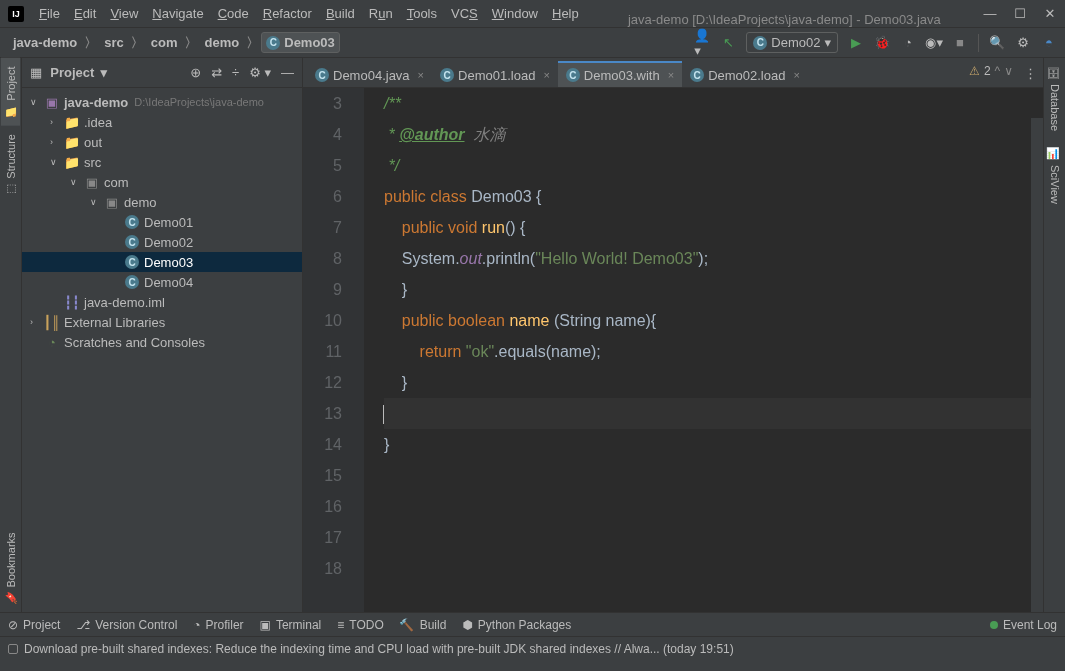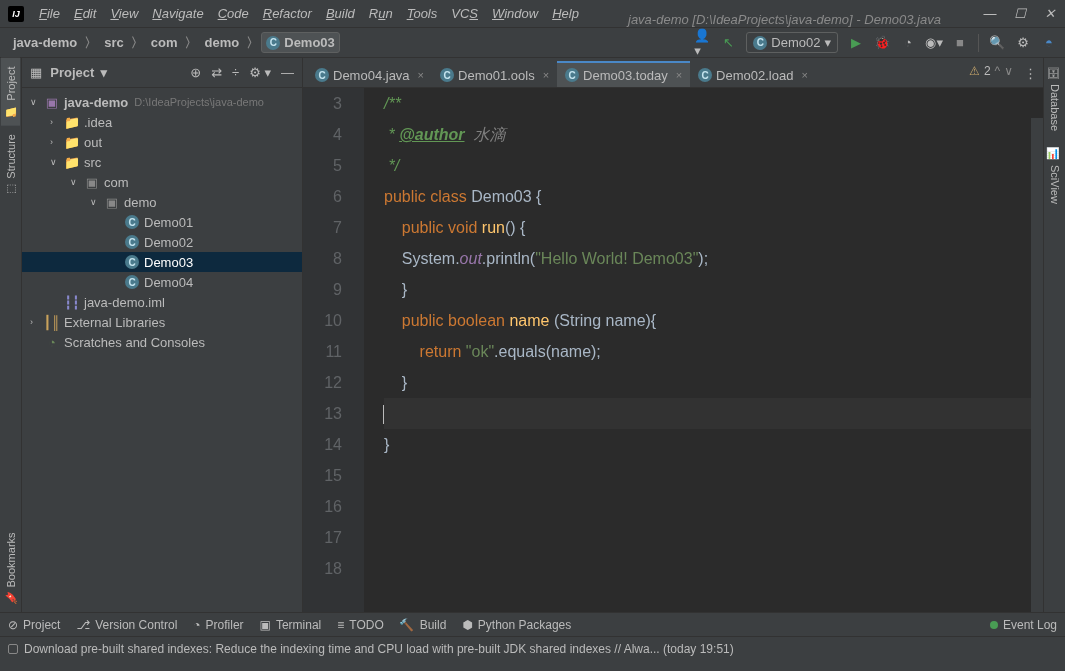--- a/index.html
+++ b/index.html
@@ -1,17 +1,17 @@
 <!DOCTYPE html>
 <html><head>
 <meta charset="utf-8">
 <style>
 * { margin:0; padding:0; box-sizing:border-box; font-family:"Segoe UI",Arial,sans-serif; }
 body { background:#3c3f41; color:#bbb; font-size:13px; width:1065px; height:671px; overflow:hidden; position:relative; }
-.titlebar { height:28px; background:#3c3f41; display:flex; align-items:center; padding:0 8px; border-bottom:1px solid #323232;font-style:italic; }
+.titlebar { height:28px; background:#3c3f41; display:flex; align-items:center; padding:0 8px; border-bottom:1px solid #323232; }
 .titlebar .icon-ij { width:16px; height:16px; background:#000; border-radius:2px; display:flex; align-items:center; justify-content:center; color:#fff; font-size:9px; font-weight:bold; margin-right:8px; }
 .titlebar .menu-item { padding:0 7px; cursor:pointer; color:#bbb; }
 .titlebar .menu-item u { text-decoration:underline; }
 .titlebar .title-text { flex:1; text-align:center; color:#8a8a8a;margin-top:11px; }
 .titlebar .win-btns { display:flex; gap:16px; margin-left:auto; }
 .titlebar .win-btn { width:14px; color:#bbb; text-align:center; cursor:pointer; }
 .navbar { height:30px; display:flex; align-items:center; padding:0 8px; border-bottom:1px solid #323232; }
 .breadcrumb { display:flex; align-items:center; font-weight:600; }
 .bc-item { padding:2px 4px; border:1px solid transparent; border-radius:3px; }
 .bc-sep { color:#888; margin:0 2px; }
@@ -245,26 +245,26 @@
 
   <div class="editor-area">
     <div class="tabs">
       <div class="tab">
           <span class="icon-class">C</span>
           <span>Demo04.java</span>
           <span class="close-x">×</span>
         </div>
       <div class="tab">
           <span class="icon-class">C</span>
-          <span>Demo01.ools</span>
+          <span>Demo01.load</span>
           <span class="close-x">×</span>
         </div>
       <div class="tab active">
           <span class="icon-class">C</span>
-          <span>Demo03.today</span>
+          <span>Demo03.with</span>
           <span class="close-x">×</span>
         </div>
       <div class="tab">
           <span class="icon-class">C</span>
           <span>Demo02.load</span>
           <span class="close-x">×</span>
         </div>
       <span class="dots">⋮</span>
     </div>
     <div class="warn-badge">

